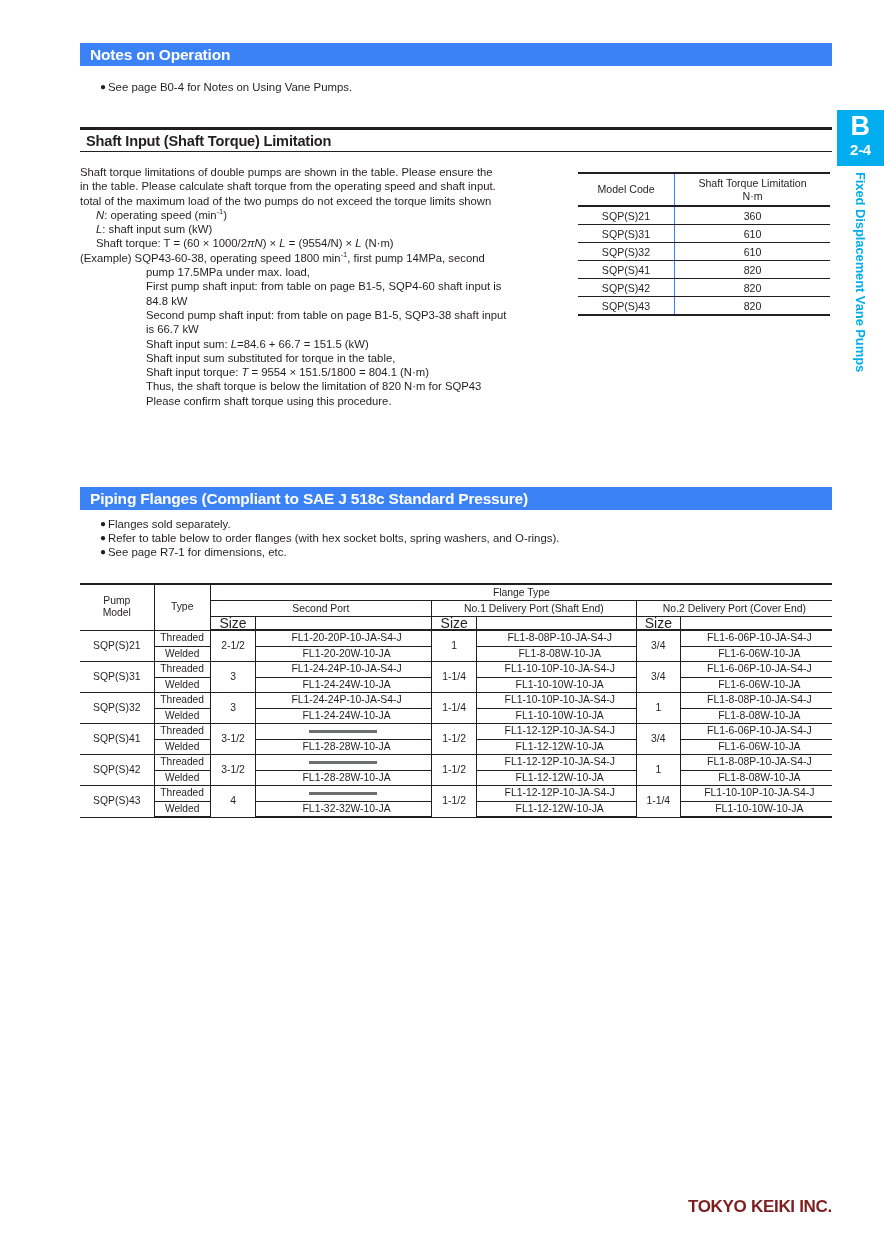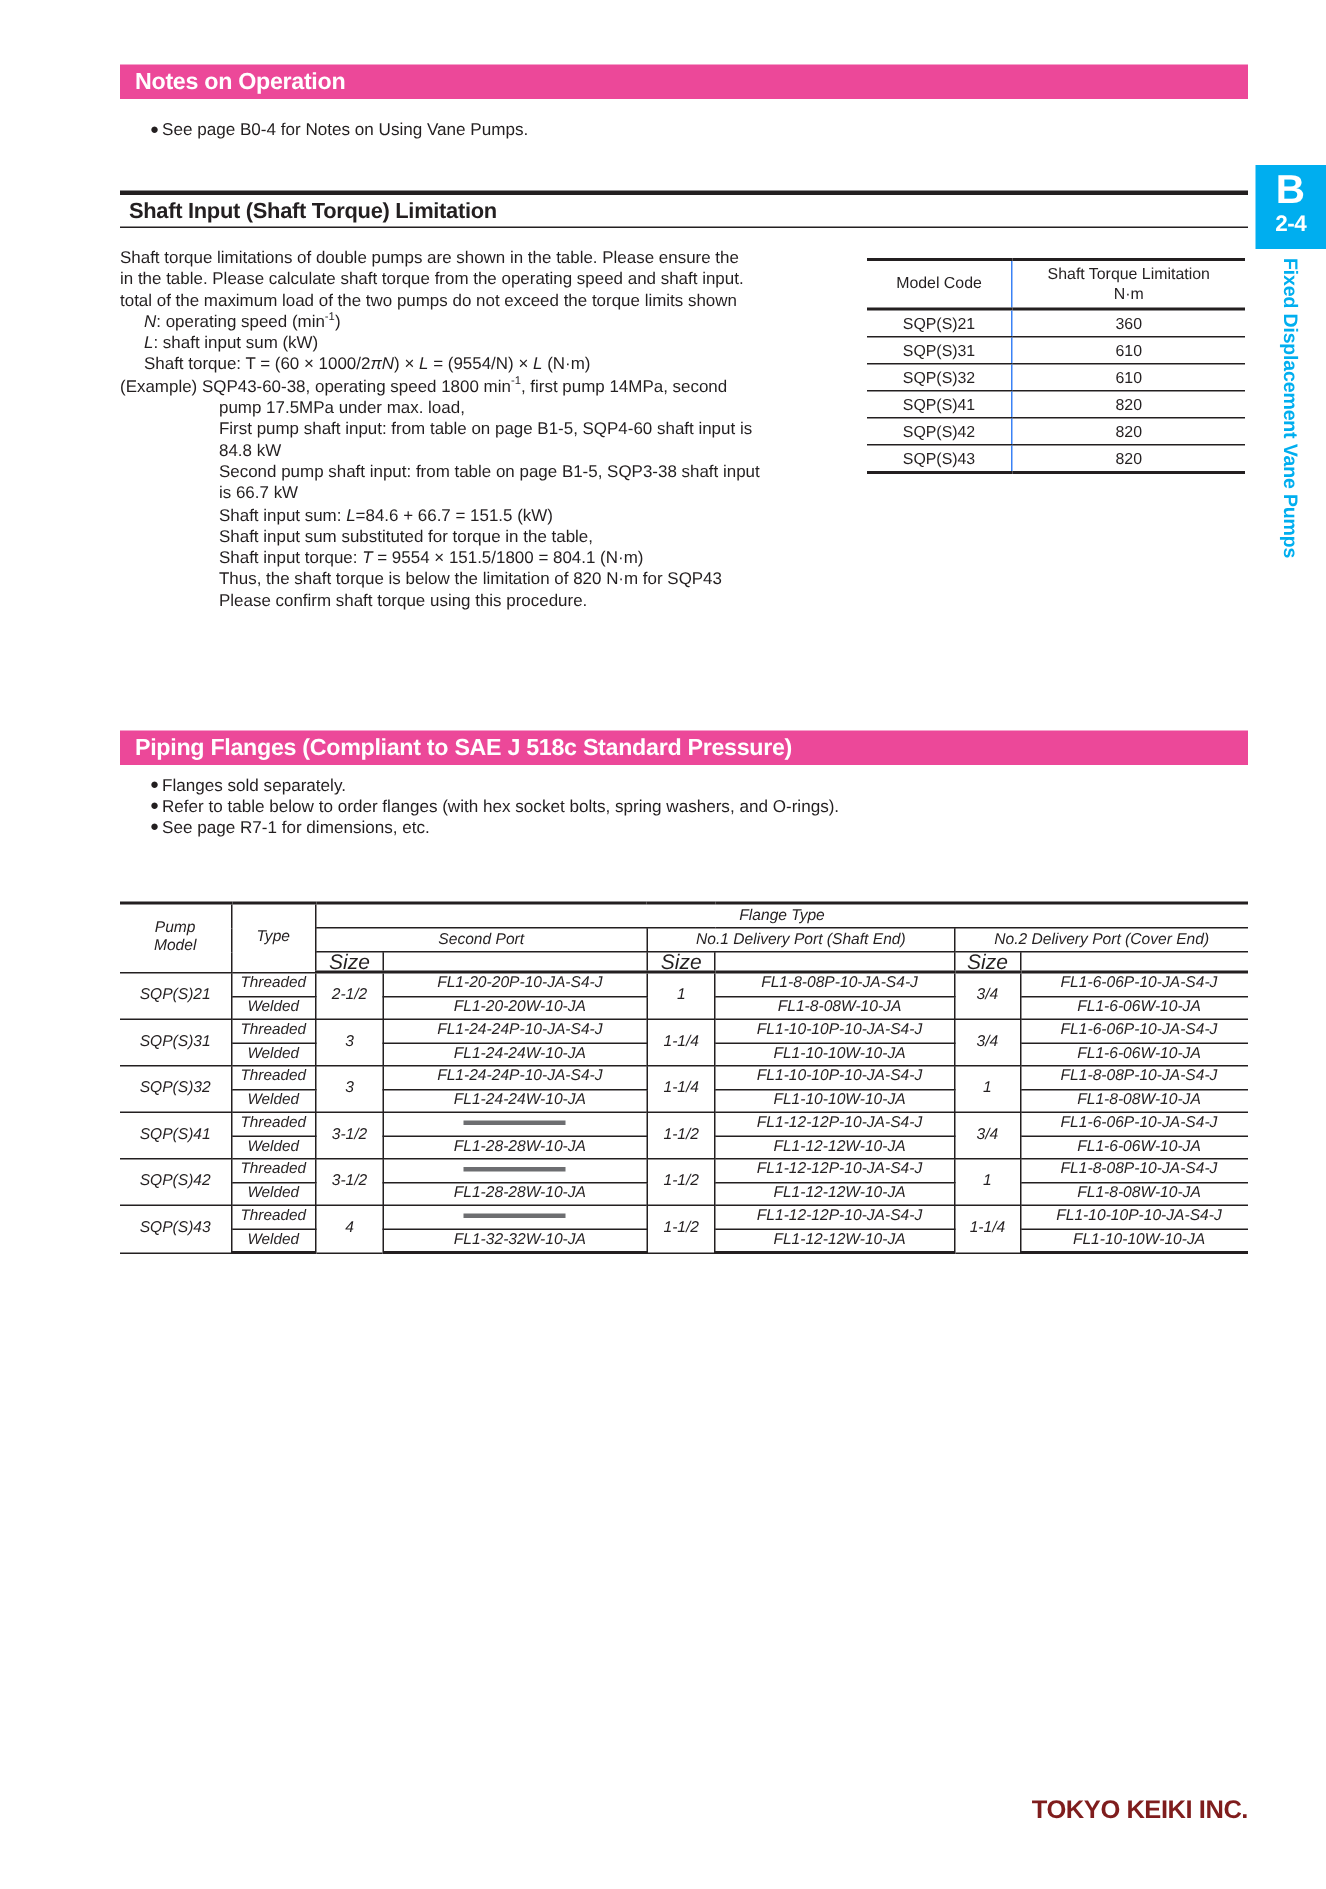--- a/index.html
+++ b/index.html
@@ -12,21 +12,21 @@
     height: 1259px;
     position: relative;
     font-family: "Liberation Sans", sans-serif;
     color: #231f20;
     overflow: hidden;
   }
 
   
   .section-bar {
     position: absolute;
-    background: #ec4899;
+    background: #3b82f6;
     color: #ffffff;
     font-weight: bold;
     font-size: 15.5px;
     letter-spacing: -0.2px;
     display: flex;
     align-items: center;
     padding-left: 10px;
     box-sizing: border-box;
   }
   #notes-bar  { left: 80px; top: 43px;  width: 752px; height: 23px; }
@@ -106,26 +106,25 @@
   #torque-table tbody tr:last-child td {
     border-bottom: 2.2px solid #231f20;
   }
   #torque-table th:first-child, #torque-table td:first-child { border-left: none; }
   #torque-table th:last-child,  #torque-table td:last-child  { border-right: none; }
   .tq-col-model { width: 92px; }
 
   
   #flange-table {
     position: absolute;
-    left: 80px; top: 601px;
+    left: 80px; top: 583px;
     width: 752px;
     border-collapse: collapse;
     font-size: 10.4px;
     color: #231f20;
-    font-style: italic;
   }
   #flange-table th, #flange-table td {
     border: 1px solid #231f20;
     text-align: center;
     font-weight: normal;
     padding: 0 2px;
     line-height: 12px;
   }
   #flange-table .v-top-thick   { border-top: 2.2px solid #231f20; }
   #flange-table .thick-bottom  { border-bottom: 2.2px solid #231f20; }

